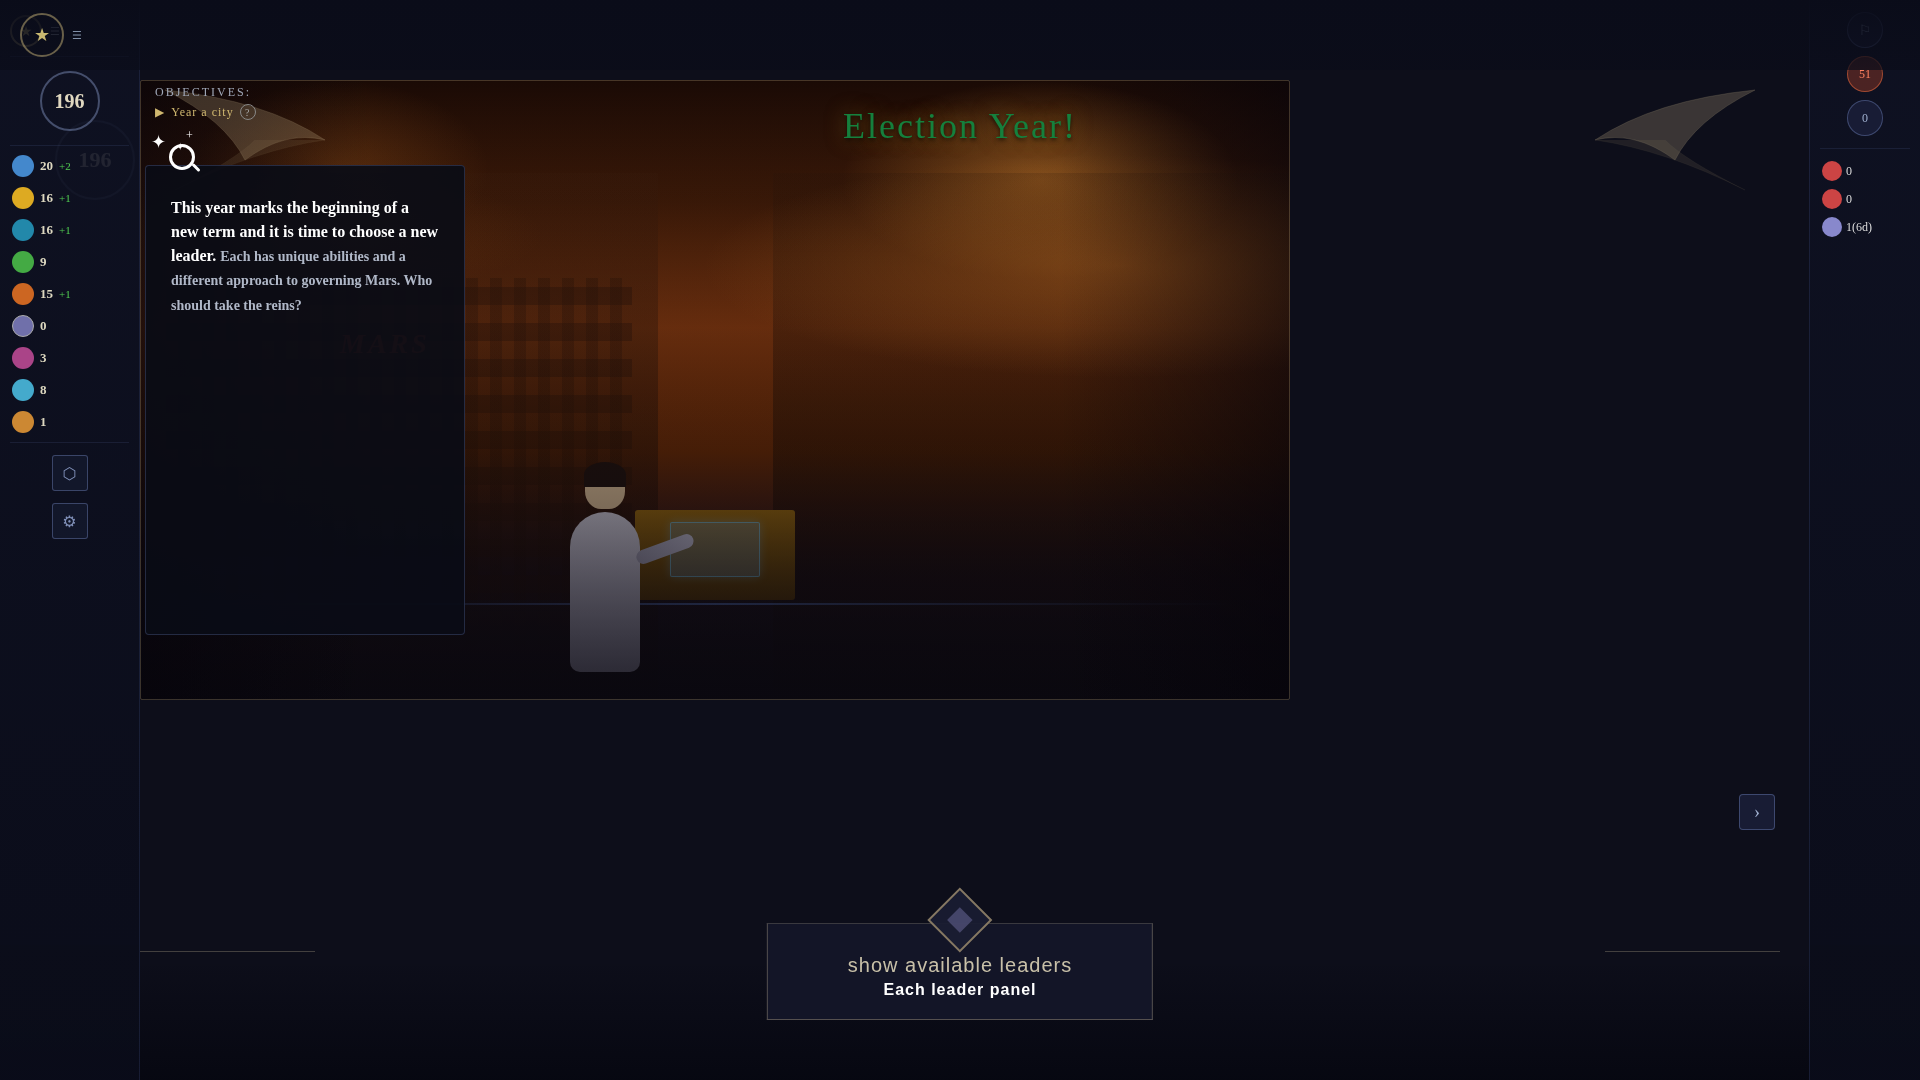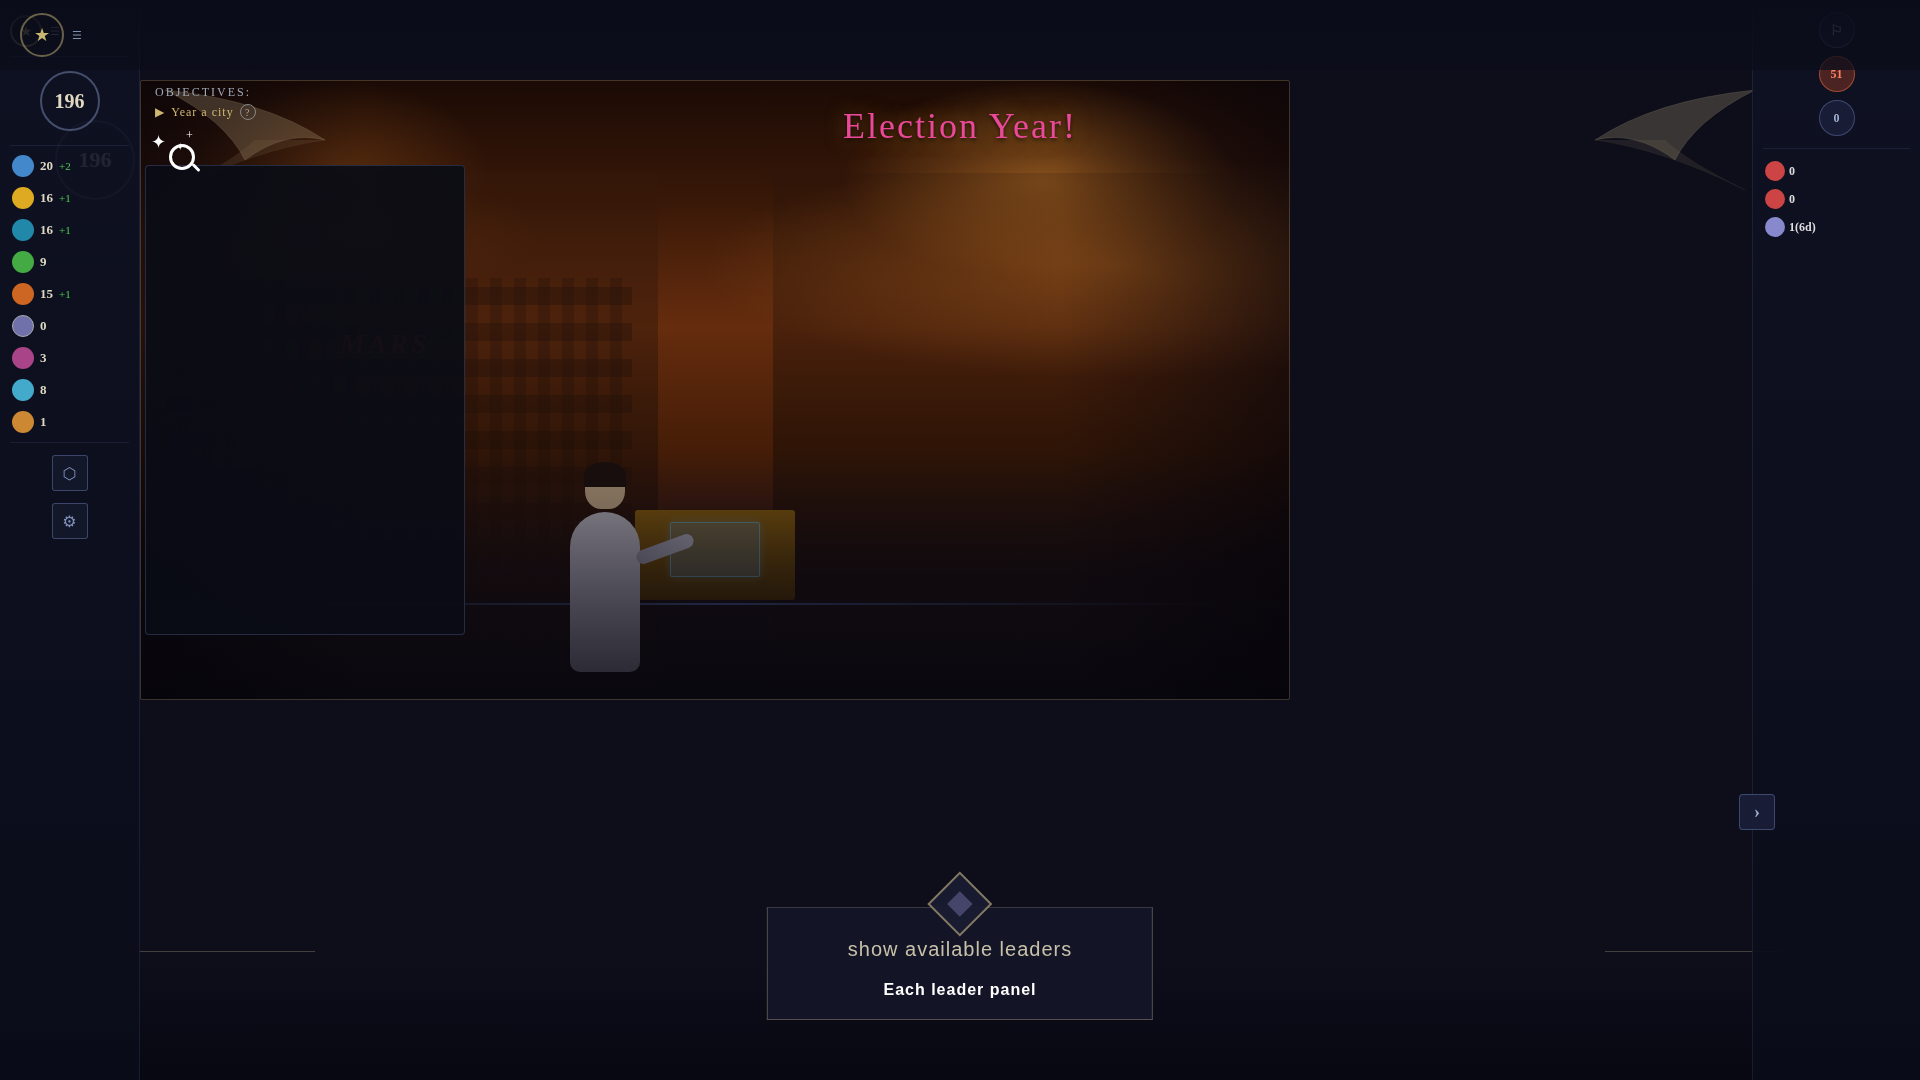--- a/index.html
+++ b/index.html
@@ -48,21 +48,21 @@
       border-radius: 2px;
       pointer-events: none;
     }
 
     
     .event-title {
       position: absolute;
       top: 105px;
       left: 50%;
       transform: translateX(-50%);
-      color: #ec4899;
+      color: #15803d;
       font-size: 36px;
       font-weight: 300;
       letter-spacing: 2px;
       text-shadow: 0 0 20px rgba(200,150,50,0.5), 0 2px 4px rgba(0,0,0,0.8);
       white-space: nowrap;
       z-index: 10;
     }
 
     
     .info-panel {
@@ -110,21 +110,21 @@
       cursor: pointer;
       min-width: 340px;
       position: relative;
     }
 
     .action-label {
       color: #c8c0a8;
       font-size: 20px;
       font-weight: normal;
       letter-spacing: 1px;
-      margin-bottom: 20px;
+      margin-bottom: 4px;
     }
 
     .action-sublabel {
       color: #ffffff;
       font-size: 16px;
       font-weight: bold;
       letter-spacing: 1px;
     }
 
     
@@ -151,26 +151,25 @@
       display: flex;
       align-items: center;
       padding: 0 20px;
     }
 
     
     .right-sidebar {
       position: absolute;
       right: 0;
       top: 0;
-      width: 168px;
+      width: 111px;
       height: 1080px;
       background: linear-gradient(180deg, rgba(15,18,35,0.9) 0%, rgba(10,12,25,0.95) 100%);
       border-left: 1px solid rgba(80,100,160,0.2);
       z-index: 5;
-      font-weight: bold;
     }
 
     
     .wing-left {
       position: absolute;
       top: 80px;
       left: 145px;
       width: 200px;
       height: 120px;
       opacity: 0.6;
@@ -394,20 +393,23 @@
   <div style="position:absolute;top:-30px;left:15px;">
     <span style="position:absolute;top:-5px;left:-10px;color:white;font-size:18px;">✦</span>
     <span style="position:absolute;top:5px;left:15px;color:white;font-size:10px;">✦</span>
     <span style="position:absolute;top:-8px;left:25px;color:white;font-size:12px;">+</span>
     <div style="position:relative;display:inline-block;">
       <div style="width:26px;height:26px;border:3px solid white;border-radius:50%;display:inline-block;position:relative;top:8px;left:8px;"></div>
       <div style="position:absolute;width:10px;height:3px;background:white;top:30px;left:30px;transform:rotate(45deg);border-radius:2px;"></div>
     </div>
   </div>
 
+  <p class="info-text-bold">
+    <span>This year marks the beginning of a new term and it is time to choose a new leader.</span> <span class="info-text-normal" style="display:inline;">Each has unique abilities and a different approach to governing Mars. Who should take the reins?</span>
+  </p>
 </div>
 
 <div class="counter-display">
   <span class="counter-value">196</span>
 </div>
 
 <div class="action-area">
   <div style="display:flex;justify-content:center;margin-bottom:-20px;position:relative;z-index:2;">
     <div style="width:46px;height:46px;background:rgba(25,28,50,0.95);border:2px solid rgba(180,160,120,0.7);transform:rotate(45deg);display:flex;align-items:center;justify-content:center;">
       <div style="width:18px;height:18px;background:rgba(80,80,120,0.8);transform:rotate(0deg);"></div>

